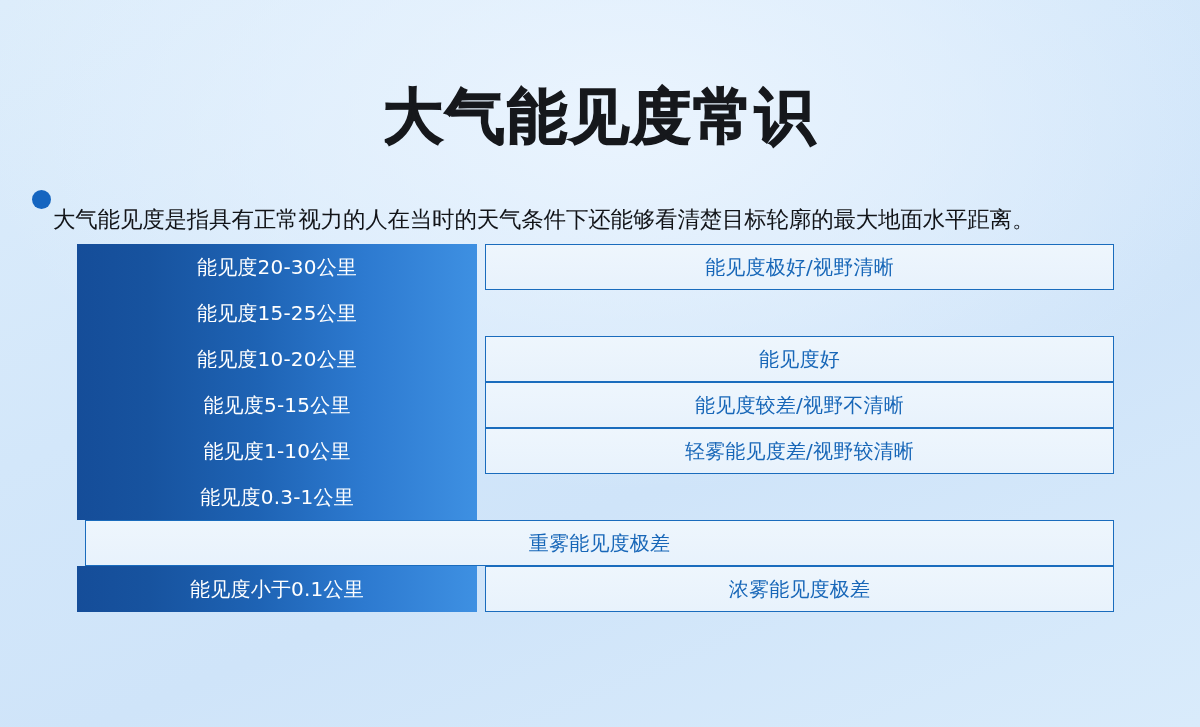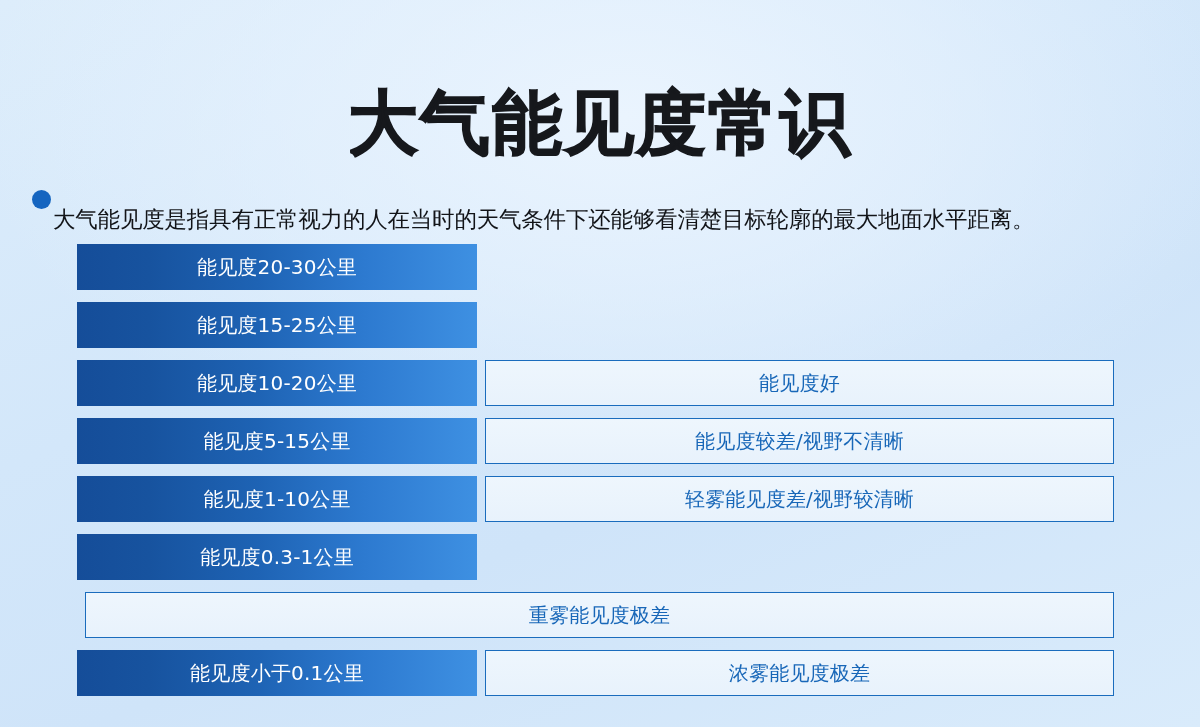--- a/index.html
+++ b/index.html
@@ -29,21 +29,21 @@
   .title-wrap {
     position: absolute;
     top: 34px;
     left: 0;
     width: 1200px;
     text-align: center;
   }
   .poster-title {
     display: inline-block;
     font-family: "DejaVu Sans", "Liberation Sans", sans-serif;
-    font-size: 70px;
+    font-size: 60px;
     line-height: 84px;
     font-weight: 700;
     letter-spacing: 2px;
     color: #16181c;
     -webkit-text-stroke: 1.4px #16181c;
     white-space: nowrap;
   }
 
   
   .subtitle-row {
@@ -77,21 +77,21 @@
   .table {
     position: absolute;
     left: 77px;
     top: 244px;
     width: 1037px;
   }
   .row {
     display: flex;
     align-items: stretch;
     height: 46px;
-    margin-bottom: 12px;
+    margin-bottom: 0;
   }
   .row:last-child { margin-bottom: 0; }
 
   .cell-level {
     width: 400px;
     min-width: 400px;
     display: flex;
     align-items: center;
     justify-content: center;
     background: linear-gradient(90deg, #154d99 0%, #17539f 18%, #1e63b4 45%, #2d7ad0 72%, #3e90e2 100%);
@@ -131,20 +131,21 @@
 
   <div class="subtitle-row">
     <span class="bullet-dot"></span>
     <span class="subtitle-text">大气能见度是指具有正常视力的人在当时的天气条件下还能够看清楚目标轮廓的最大地面水平距离。</span>
   </div>
 
   <div class="table">
 
   <div class="row">
         <div class="cell-level">能见度20-30公里</div>
+        <div class="cell-desc">能见度极好/视野清晰</div>
       </div>
       <div class="row">
         <div class="cell-level">能见度15-25公里</div>
       </div>
       <div class="row">
         <div class="cell-level">能见度10-20公里</div>
         <div class="cell-desc">能见度好</div>
       </div>
       <div class="row">
         <div class="cell-level">能见度5-15公里</div>

